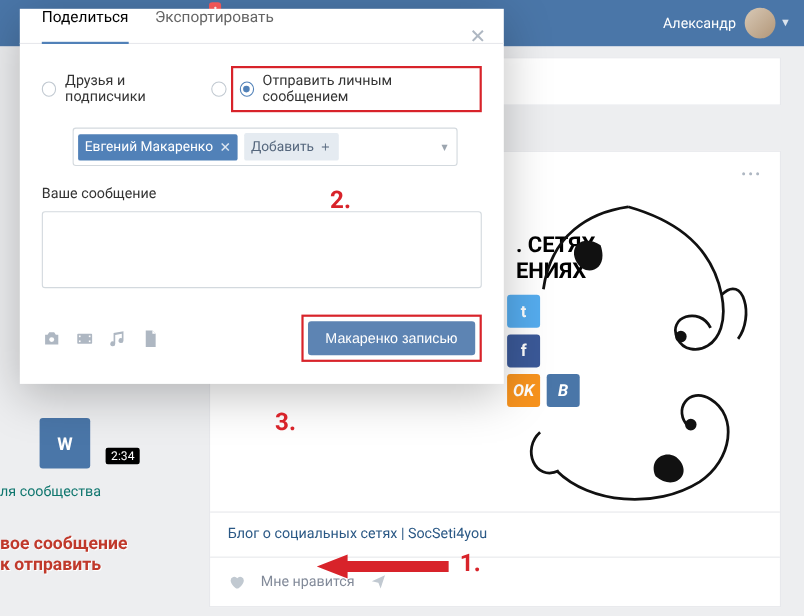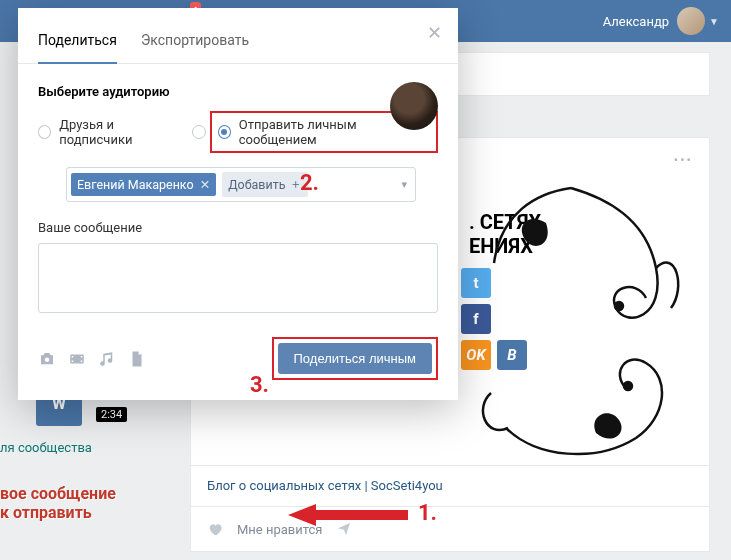--- a/index.html
+++ b/index.html
@@ -95,21 +95,21 @@
   .modal {
     position:absolute; left:18px; top:8px; width:440px; background:#fff;
     box-shadow:0 10px 40px rgba(0,0,0,.25);
     z-index:50;
   }
   .modal-tabs {
     display:flex; border-bottom:1px solid #e7e8ec; padding:0 20px;
     position:relative;
   }
   .tab {
-    padding:24px 0 14px; margin-right:24px; font-size:14px; color:#656565; cursor:pointer;
+    padding:0 0 14px; margin-right:24px; font-size:14px; color:#656565; cursor:pointer;
   }
   .tab.active { color:#000; border-bottom:2px solid #5181b8; margin-bottom:-1px; }
   .close-x {
     position:absolute; right:16px; top:14px; color:#aeb7c2; font-size:18px; cursor:pointer;
   }
   .modal-body { padding:20px; }
   .section-title { font-size:13px; font-weight:600; color:#000; margin-bottom:12px; }
   .avatar-row { position:relative; }
   .modal-avatar {
     position:absolute; right:0; top:-2px; width:48px; height:48px; border-radius:50%;
@@ -235,24 +235,20 @@
   </div>
 </div>
 
 <div class="modal">
   <div class="modal-tabs">
     <div class="tab active">Поделиться</div>
     <div class="tab">Экспортировать</div>
     <div class="close-x">✕</div>
   </div>
   <div class="modal-body">
-    <div class="avatar-row">
-      <div class="section-title">Выберите аудиторию</div>
-      <div class="modal-avatar"></div>
-    </div>
     <div class="radio-list">
       <label class="radio-item">
         <span class="r"></span>
           <span>Друзья и подписчики</span>
       </label>
       <label class="radio-item">
         <span class="r"></span>
       </label>
       <span class="hl-box">
         <label class="radio-item selected" style="padding:2px 6px;">
@@ -297,21 +293,21 @@
             </svg>
           </span>
         <span>
             <svg width="18" height="18" viewBox="0 0 24 24" fill="#aeb7c2">
               <path d="M6 2h8l4 4v16H6z"></path>
               <path d="M14 2v4h4" fill="#fff"></path>
             </svg>
           </span>
       </div>
       <span class="share-btn-wrap">
-        <button class="share-btn">Поделиться личным</button>
+        <button class="share-btn">Макаренко записью</button>
       </span>
     </div>
   </div>
 </div>
 
 <div class="anno anno2">2.</div>
 <div class="anno anno3">3.</div>
 <div class="anno anno1">1.</div>
 <div class="arrow">
   <svg viewBox="0 0 120 26">

